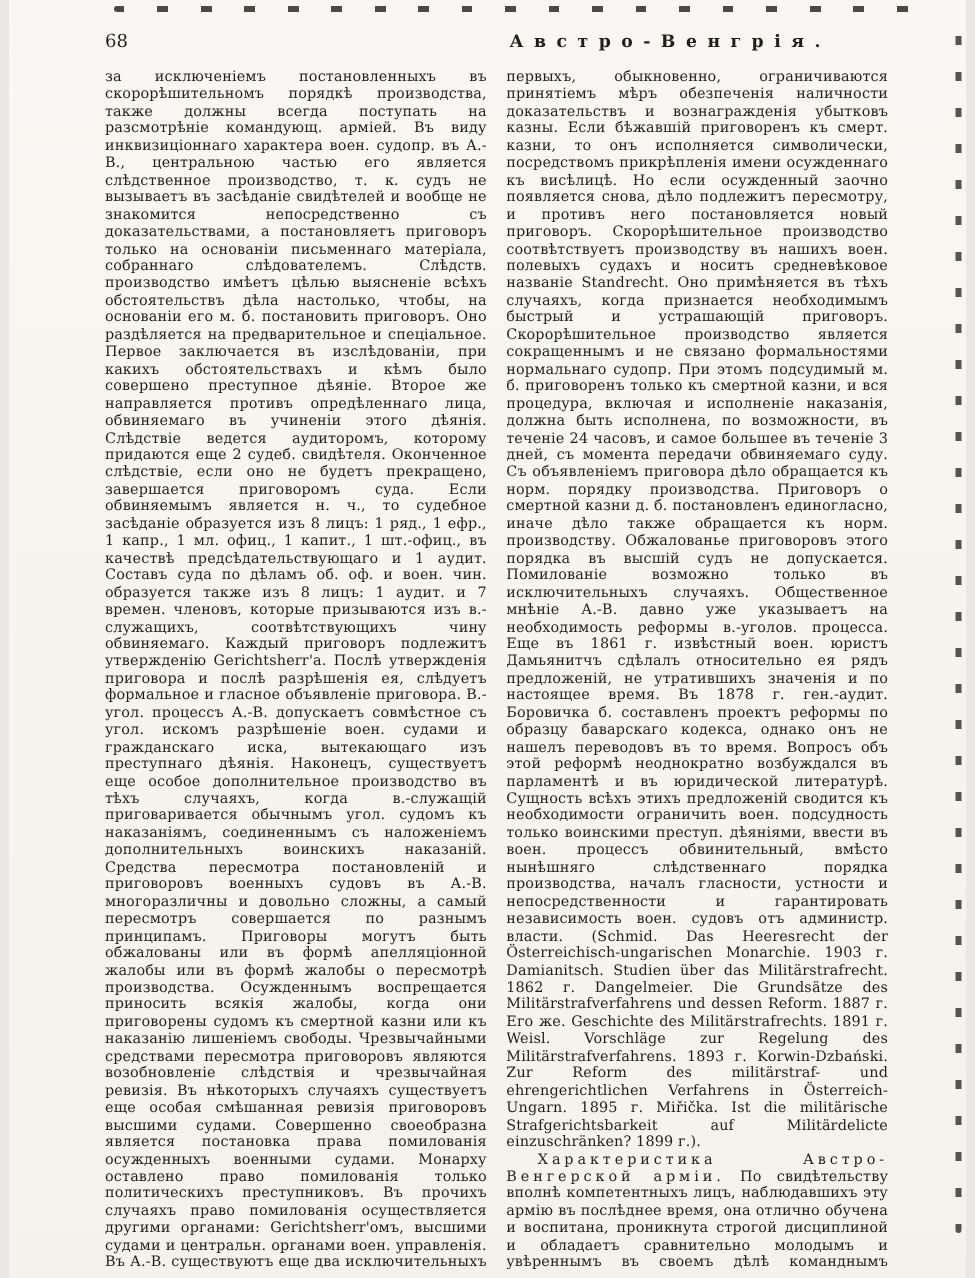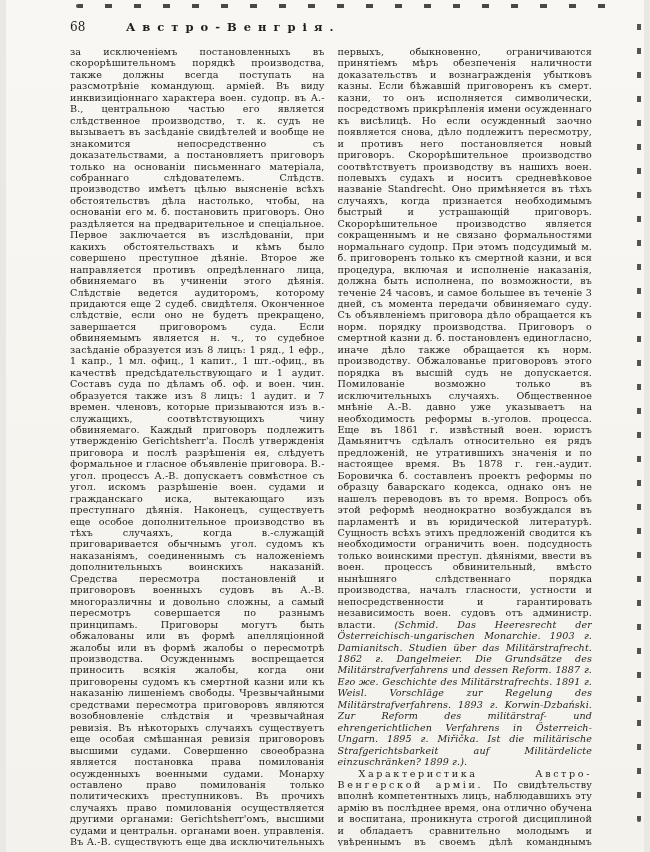--- a/index.html
+++ b/index.html
@@ -21,40 +21,40 @@
     position:absolute; top:12px; bottom:30px; right:3px; width:4px;
     background:repeating-linear-gradient(0deg, rgba(32,30,25,.75) 0 6px, transparent 6px 24px);
     border-radius:2px;
   }
   .page-number {
     position:absolute; top:20px; left:64px;
     font-size:12px;
   }
   .running-head {
     position:absolute; top:20px; left:120px; right:90px;
-    text-align:left;
+    text-align:right;
     font-size:11.5px; font-weight:bold;
     letter-spacing:7px;
     white-space:nowrap;
   }
   .columns {
     position:absolute; top:46px; left:64px; right:52px; bottom:6px;
     display:flex; gap:13px;
   }
   .col {
     flex:1 1 0;
     overflow:hidden;
     text-align:justify;
     font-size:9.6px;
     line-height:11.45px;
     letter-spacing:0.1px;
   }
   .col p { margin:0; text-indent:11px; }
   .col p.cont { text-indent:0; }
-  .italic { font-style:italic; }
+  .italic { }
   .section-heading { letter-spacing:2.6px;margin-left:10px; }
 </style>
 </head>
 <body>
 
 <div class="page">
 
   <div class="artifact-top"></div>
   <div class="artifact-right"></div>
 

